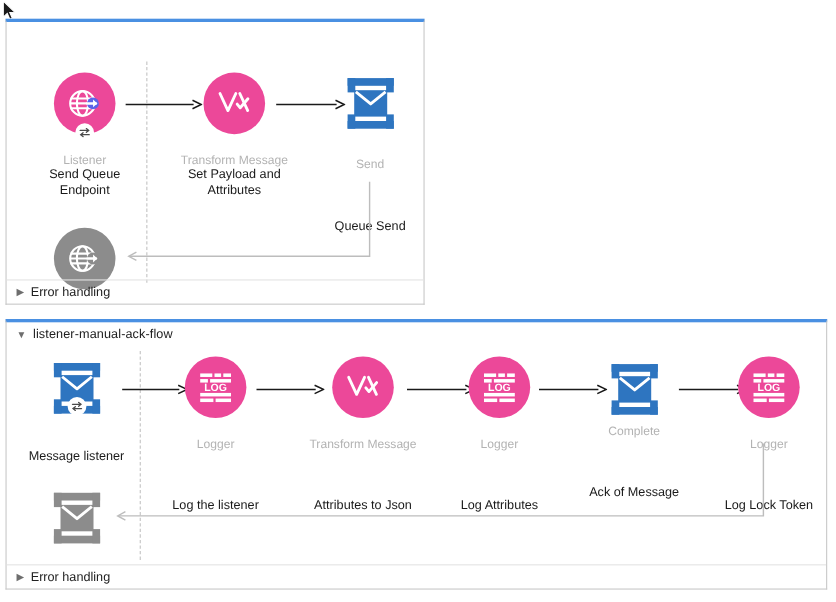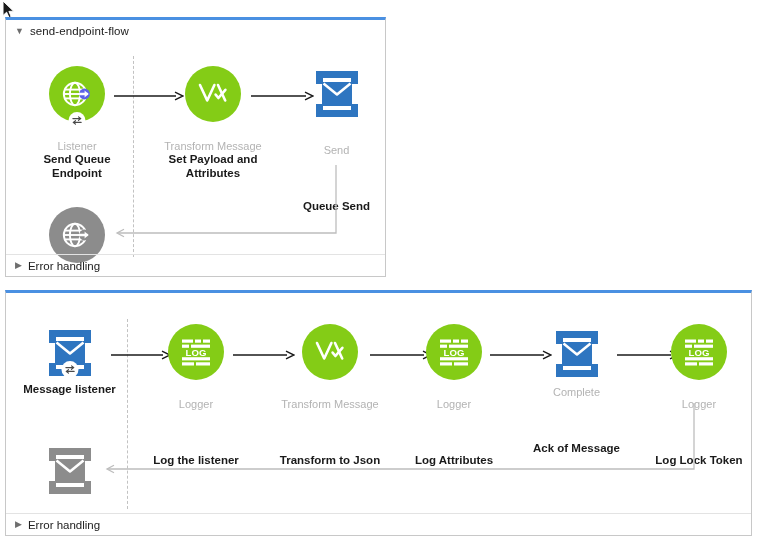--- a/index.html
+++ b/index.html
@@ -48,38 +48,38 @@
   .node{position:absolute;text-align:center;}
   .node .icon-wrap{
     height:62px;display:flex;align-items:flex-end;justify-content:center;
     position:relative;
   }
   .circle{
     width:56px;height:56px;border-radius:50%;
     display:flex;align-items:center;justify-content:center;
     position:relative;
   }
-  .circle.purple{background:#84cc16;}
+  .circle.purple{background:#ec4899;}
   .circle.grey{background:#8c8c8c;}
   .sqicon{width:66px;height:60px;position:relative;}
 
   .badge{
     position:absolute;left:50%;bottom:-7px;transform:translateX(-50%);
     width:17px;height:17px;border-radius:50%;
     background:#ffffff;
     display:flex;align-items:center;justify-content:center;
   }
   .badge svg{display:block;}
 
   .lbl-type{
     font-size:11px;color:#b3b3b3;line-height:13px;margin-top:18px;
     white-space:nowrap;
   }
   .lbl-name{
-    font-size:11.5px;color:#1a1a1a;font-weight:bold;line-height:13.5px;
+    font-size:11.5px;color:#1a1a1a;font-weight:normal;line-height:13.5px;
     white-space:normal;
   }
   .lbl-name.nowrap{white-space:nowrap;margin-top:43px;}
 
   
   .conn{position:absolute;pointer-events:none;}
   .divider{
     position:absolute;width:0;border-left:1px dashed #c2c2c2;
   }
 </style>
@@ -89,24 +89,20 @@
 <div class="canvas">
 
   <div class="cursor">
     <svg width="14" height="20" viewBox="0 0 14 20">
       <path d="M1 1 L1 15.5 L4.6 12.2 L7.0 17.6 L9.2 16.6 L6.9 11.4 L11.6 11.2 Z" fill="#1a1a1a" stroke="#ffffff" stroke-width="1"></path>
     </svg>
   </div>
 
   <div class="flow" style="left:5px;top:17px;width:381px;height:260px;">
 
-    <div class="flow-header">
-      <span class="tri down"></span>
-      <span>send-endpoint-flow</span>
-    </div>
 
     <div class="divider" style="left:127px;top:36px;height:201px;"></div>
 
     <div class="node" style="left:23px;top:40px;width:96px;">
       <div class="icon-wrap">
         <div class="circle purple">
           <svg width="34" height="34" viewBox="0 0 34 34">
             <g fill="none" stroke="#ffffff" stroke-width="1.9">
               <circle cx="15" cy="17" r="11.2"></circle>
               <ellipse cx="15" cy="17" rx="5.1" ry="11.2"></ellipse>
@@ -220,20 +216,24 @@
     </div>
 
     <div class="flow-footer">
       <span class="tri right"></span>
       <span>Error handling</span>
     </div>
   </div>
 
   <div class="flow" style="left:5px;top:290px;width:747px;height:246px;">
 
+    <div class="flow-header">
+      <span class="tri down"></span>
+      <span>listener-manual-ack-flow</span>
+    </div>
 
     <div class="divider" style="left:121px;top:26px;height:190px;"></div>
 
     <div class="node" style="left:11px;top:22px;width:105px;">
       <div class="icon-wrap" style="height:66px;">
         <div class="sqicon">
           <svg width="66" height="64" viewBox="0 0 66 64">
             <g fill="#2e75c0">
               <rect x="12" y="9" width="42" height="7"></rect>
               <rect x="12" y="9" width="7" height="13"></rect>
@@ -251,21 +251,21 @@
               <g stroke="#4a4a4a" stroke-width="1.2" fill="none" stroke-linecap="round">
                 <path d="M3.4 5.6 H10.6"></path>
                 <path d="M9.0 3.9 L11.1 5.6 L9.0 7.3"></path>
                 <path d="M11.6 9.4 H4.4"></path>
                 <path d="M6.0 7.7 L3.9 9.4 L6.0 11.1"></path>
               </g>
             </svg>
           </div>
         </div>
       </div>
-      <div class="lbl-name nowrap" style="margin-top:2px;">Message listener</div>
+      <div class="lbl-name nowrap" style="margin-top:28px;">Message listener</div>
     </div>
 
     <div class="conn" style="left:105px;top:54px;">
       <svg width="60" height="12" viewBox="0 0 60 12">
         <line x1="0" y1="6" x2="52" y2="6" stroke="#1a1a1a" stroke-width="1.4"></line>
         <path d="M51 2.2 L59 6 L51 9.8" fill="none" stroke="#1a1a1a" stroke-width="1.4"></path>
       </svg>
     </div>
 
     <div class="node" style="left:140px;top:25px;width:100px;">
@@ -303,21 +303,21 @@
           <svg width="34" height="30" viewBox="0 0 34 30">
             <g fill="none" stroke="#ffffff" stroke-width="2.6" stroke-linecap="round" stroke-linejoin="round">
               <path d="M4 6 L11.2 21.5 L18.4 6"></path>
               <path d="M22 6 L29.2 21.5"></path>
               <path d="M19.6 15.6 L22.4 19 L29.4 10.8"></path>
             </g>
           </svg>
         </div>
       </div>
       <div class="lbl-type">Transform Message</div>
-      <div class="lbl-name nowrap">Transform to Json</div>
+      <div class="lbl-name nowrap">Attributes to Json</div>
     </div>
 
     <div class="conn" style="left:364px;top:54px;">
       <svg width="62" height="12" viewBox="0 0 62 12">
         <line x1="0" y1="6" x2="54" y2="6" stroke="#1a1a1a" stroke-width="1.4"></line>
         <path d="M53 2.2 L61 6 L53 9.8" fill="none" stroke="#1a1a1a" stroke-width="1.4"></path>
       </svg>
     </div>
 
     <div class="node" style="left:400px;top:25px;width:96px;">

